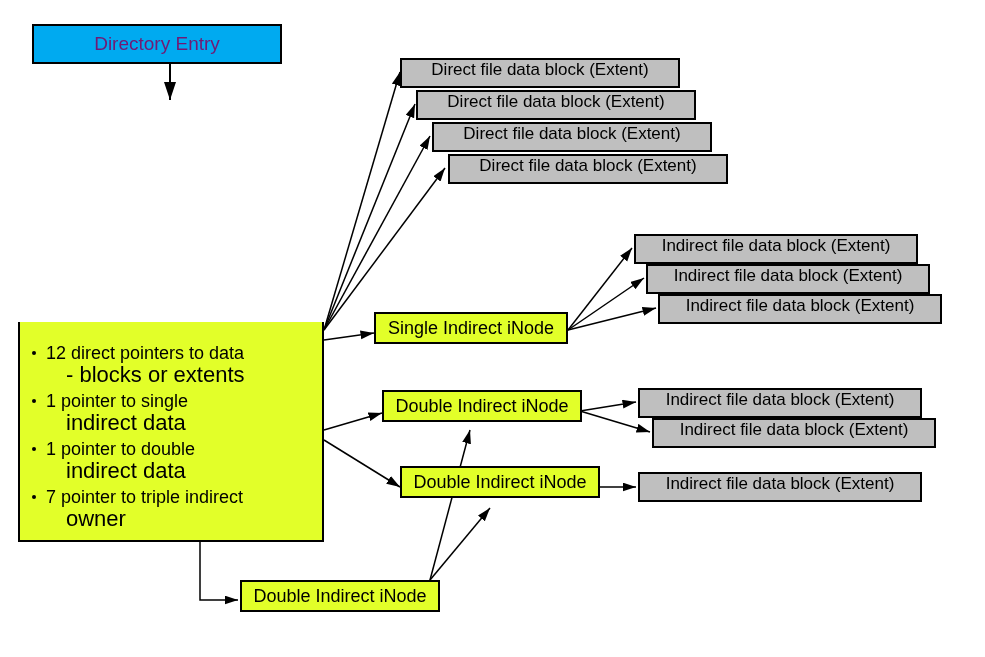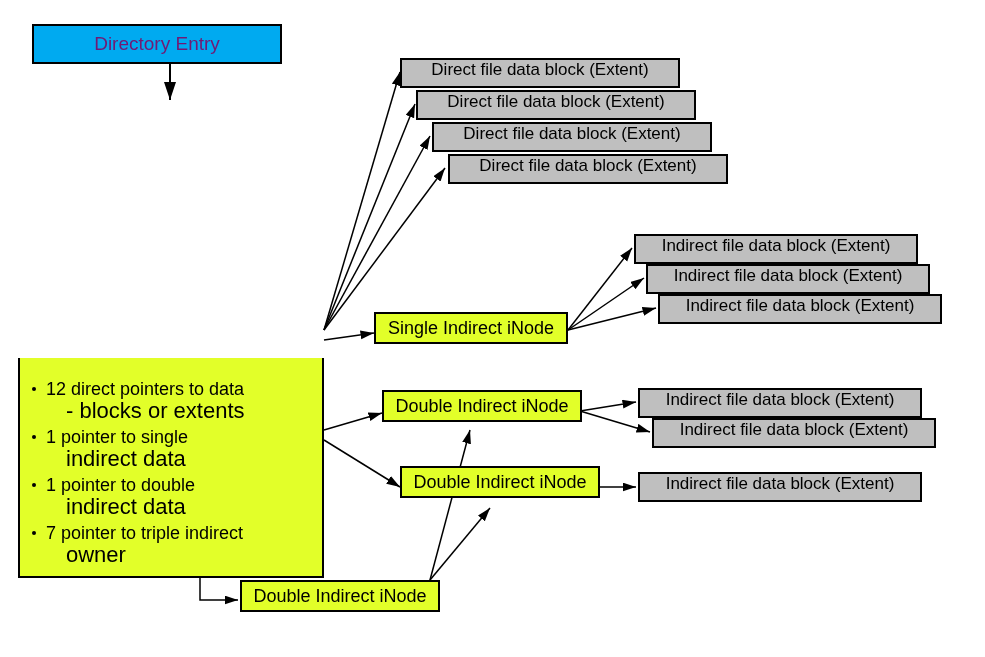--- a/index.html
+++ b/index.html
@@ -42,21 +42,20 @@
     color: #000;
     padding: 16px 10px;
   }
   .ptrs {
     left: 18px; top: 322px; 
     width: 306px; height: 220px;
     background: #e2ff29;
     color: #000;
     padding: 16px 10px;
     border-top: none;
-    margin-top: 36px;
   }
   .ptrs-inner {padding-left:2px;}
   .meta ul, .ptrs ul {
     list-style: none;
     margin: 0;
     padding: 0;
   }
   .meta li, .ptrs li {
     position: relative;
     padding-left: 14px;

